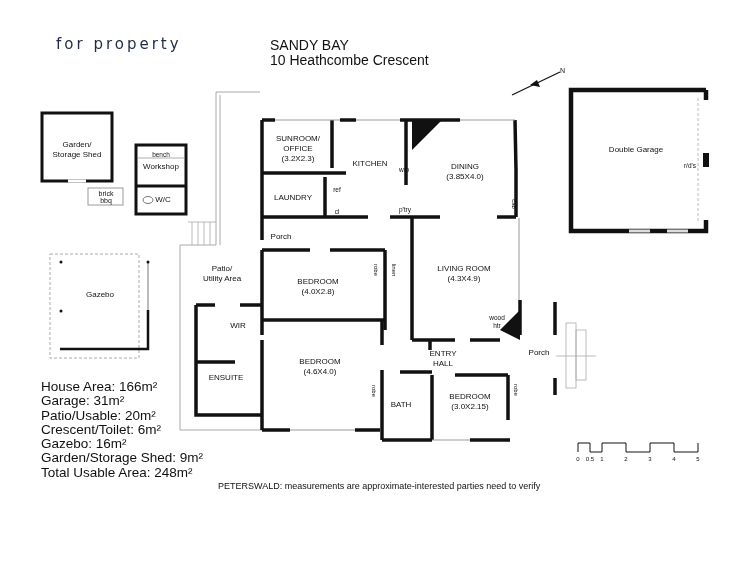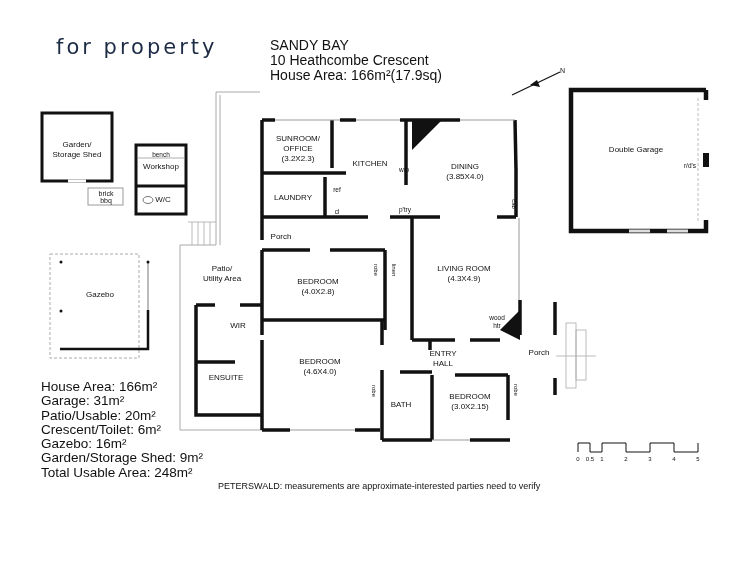--- a/index.html
+++ b/index.html
@@ -1,36 +1,35 @@
 <!DOCTYPE html>
 <html><head>
 <meta charset="utf-8">
 <style>
   html,body{margin:0;padding:0;background:#ffffff;}
   body{width:750px;height:580px;overflow:hidden;position:relative;font-family:"DejaVu Sans",sans-serif;}
   .brand{position:absolute;left:38px;top:36px;color:#1d2b45;}
   .brand .b1{font-family:"Liberation Sans",sans-serif;font-size:16px;letter-spacing:6px;font-weight:400;}
-  .brand .b2{font-family:"DejaVu Sans",sans-serif;font-size:21px;letter-spacing:3px;margin-left:18px;margin-top:-1px;}
+  .brand .b2{font-family:"DejaVu Sans",sans-serif;font-size:15px;letter-spacing:3px;margin-left:18px;margin-top:-1px;}
   .title{position:absolute;left:270px;top:38px;width:210px;font-family:"Liberation Sans",sans-serif;color:#111;font-size:14px;line-height:15px;}
   .areas{position:absolute;left:41px;top:380px;font-family:"Liberation Sans",sans-serif;font-size:13.5px;line-height:14.3px;color:#111;}
   .notice{position:absolute;left:218px;top:481px;font-family:"Liberation Sans",sans-serif;font-size:9px;color:#111;}
   svg{position:absolute;left:0;top:0;}
   svg text{font-family:"Liberation Sans",sans-serif;fill:#111;}
 </style>
 </head>
 <body>
 
 <div class="brand">
   <div class="b2">for property</div>
 </div>
 
 <div class="title">
   <div>SANDY BAY</div>
   <div>10 Heathcombe Crescent</div>
-  <div>House Area: 166m²(17.9sq)</div>
 </div>
 
 <svg width="750" height="580" viewBox="0 0 750 580">
 
   <g>
     <line x1="512" y1="95" x2="560" y2="72" stroke="#111" stroke-width="1.2"></line>
     <polygon points="530,85 537,80 540,87" fill="#111"></polygon>
     <text x="560" y="73" font-size="7">N</text>
   </g>
 

